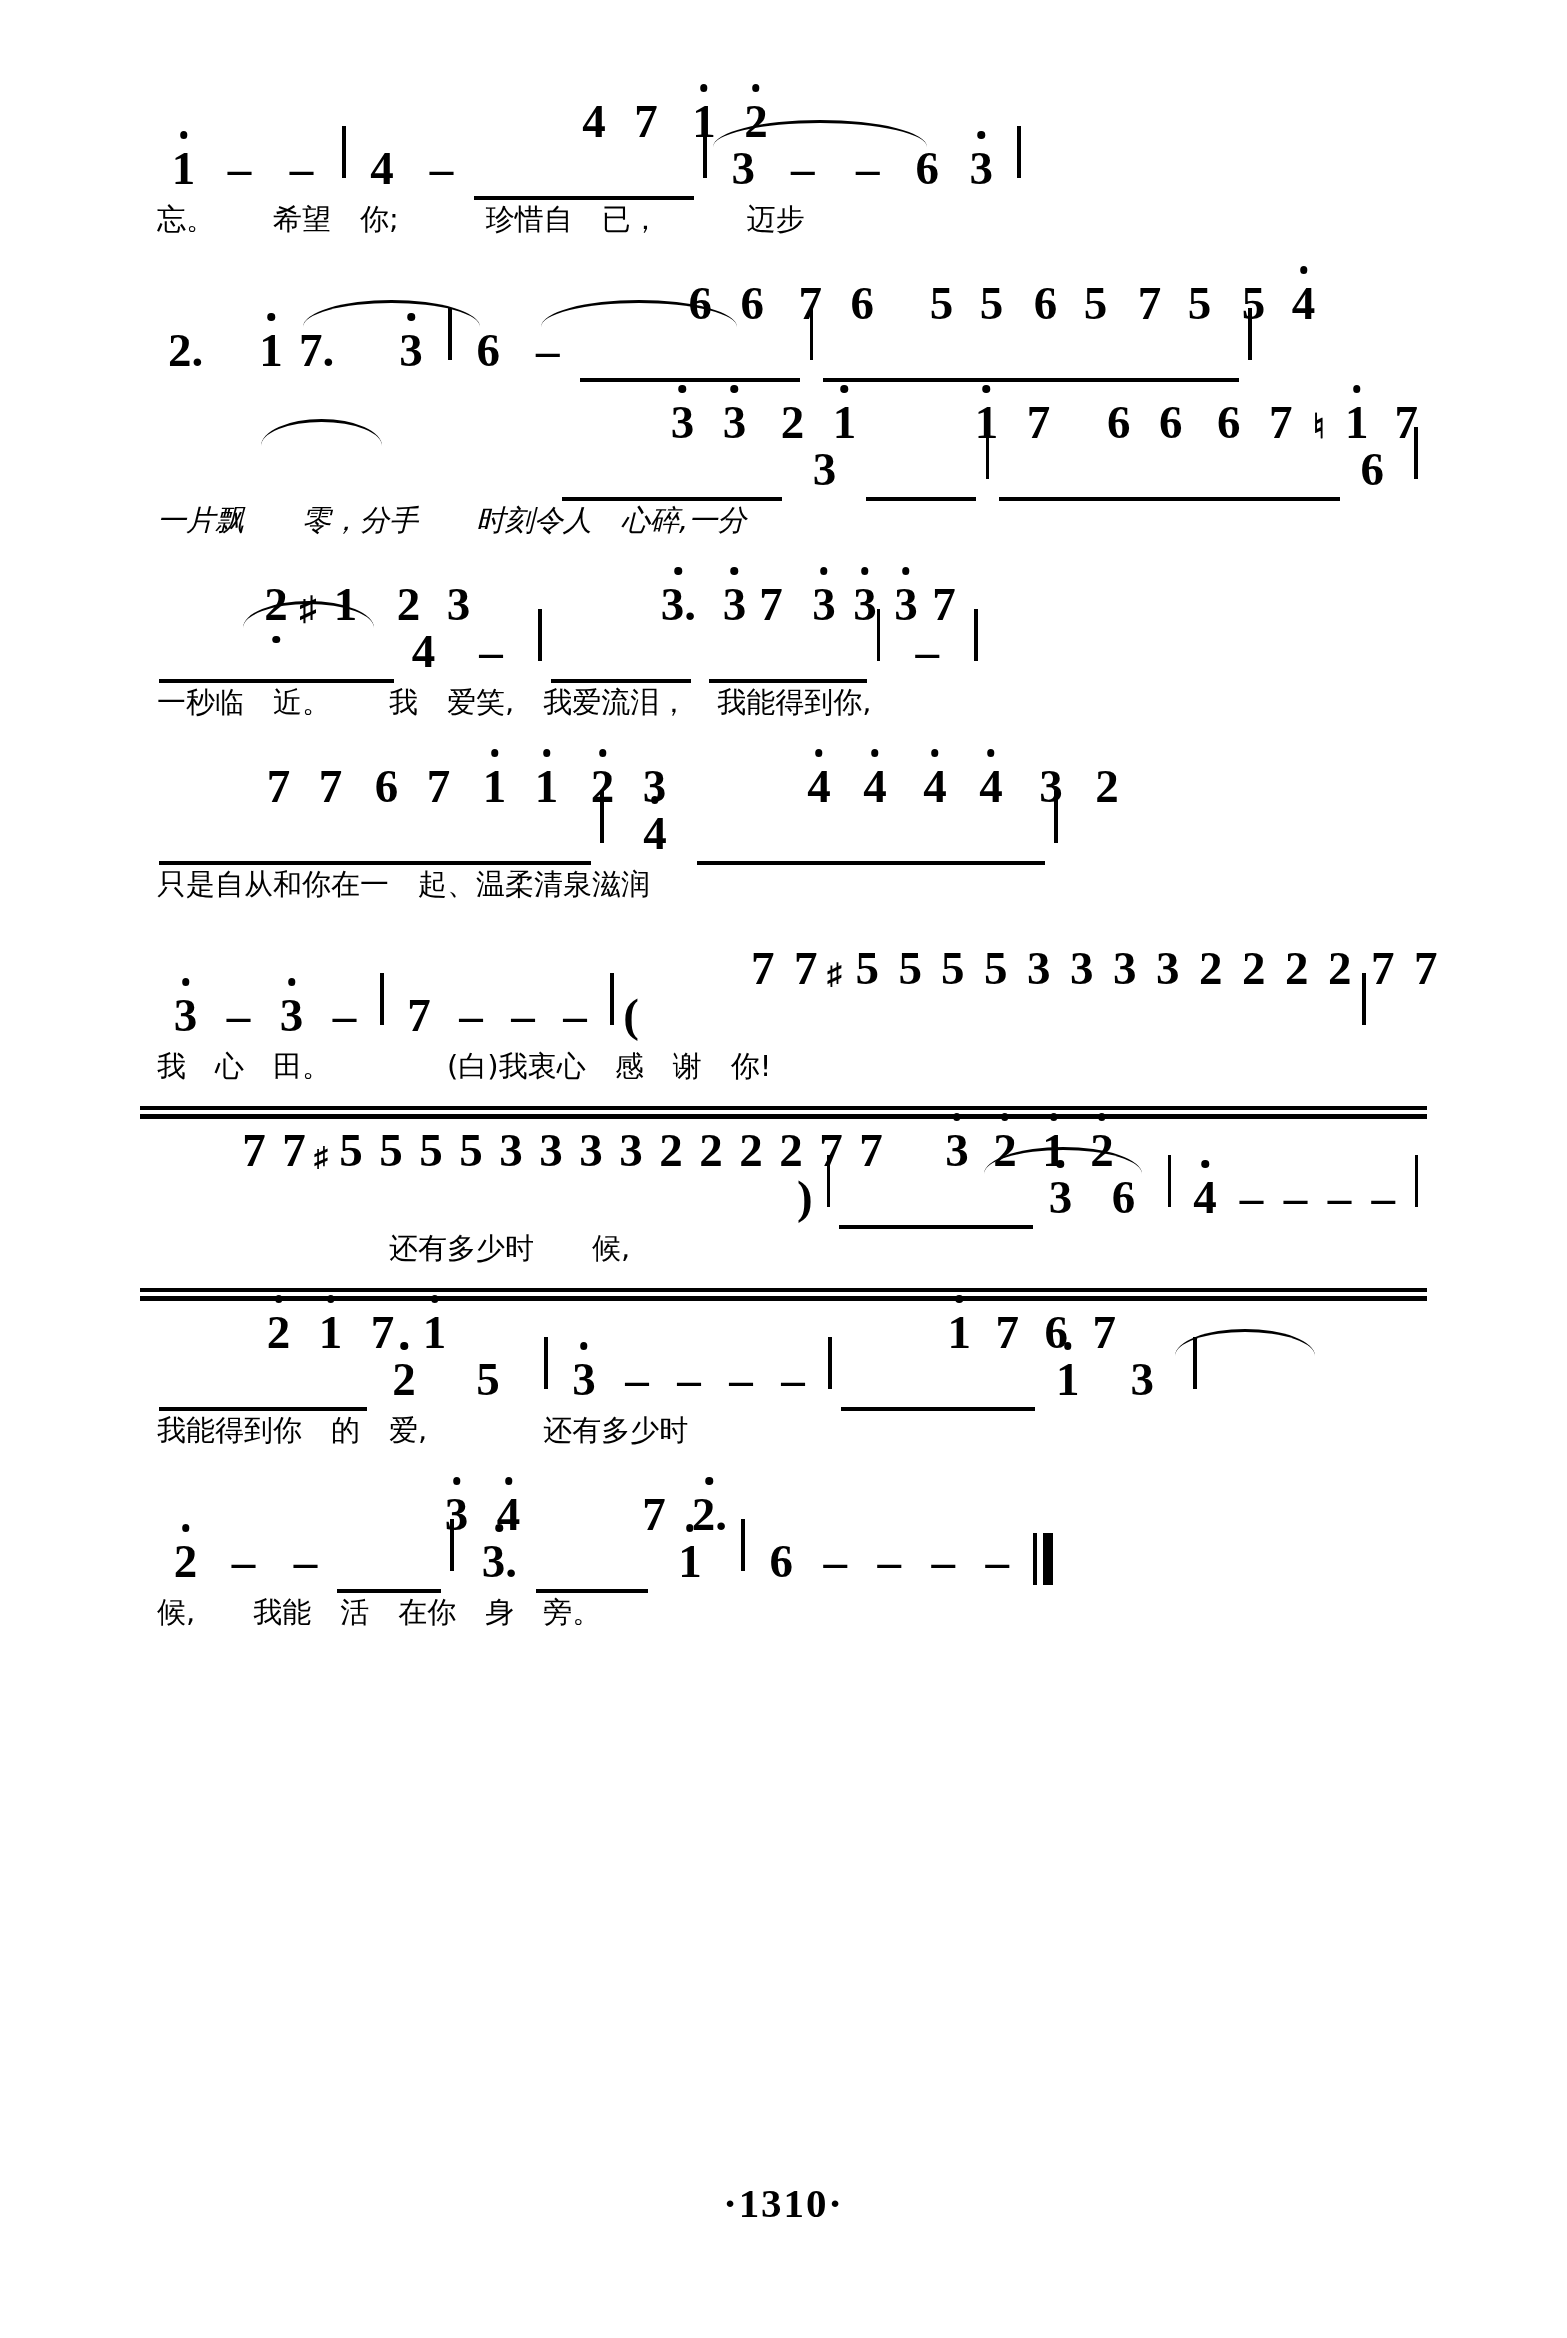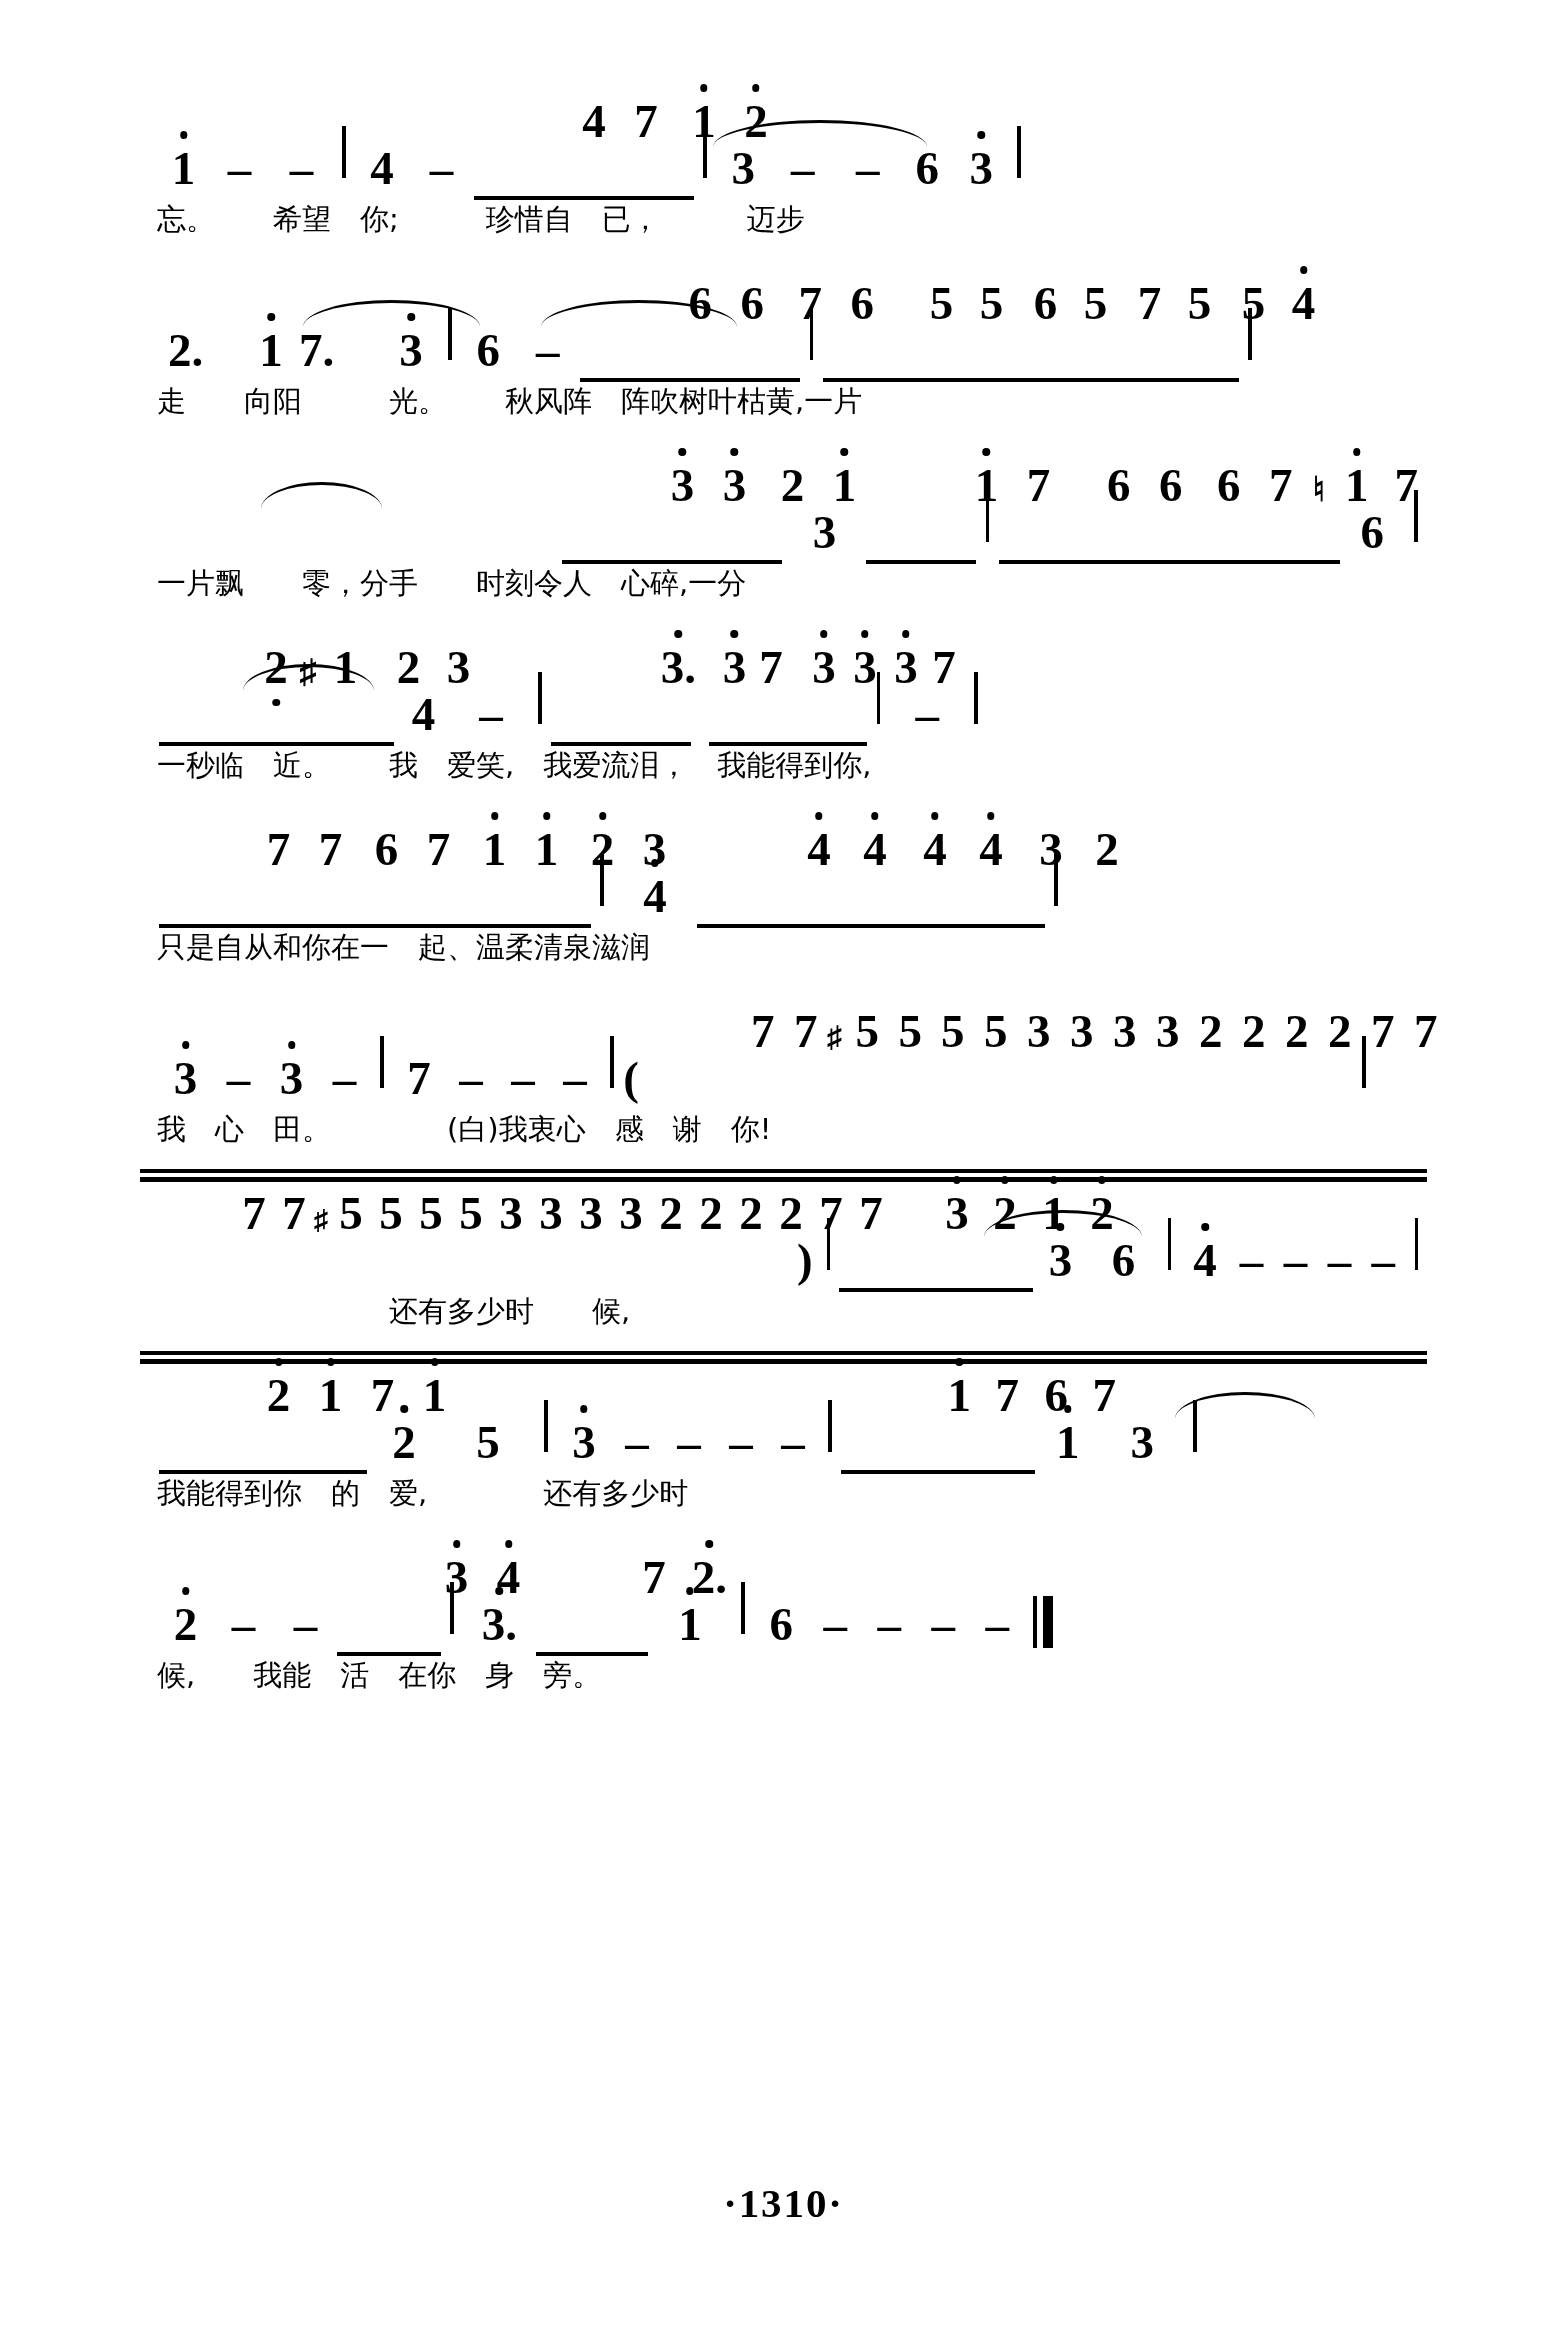--- a/index.html
+++ b/index.html
@@ -187,23 +187,20 @@
       <span class="u1 sp" style="width:104px;">
         <span class="note sp" style="width:50px;">7</span><span class="note sp" style="width:50px;">5</span>
       </span>
       <span class="u1 sp" style="width:104px;">
         <span class="note sp" style="width:50px;">5</span><span class="note dot-up sp" style="width:50px;">4</span>
       </span>
       <span class="bar"></span>
       <span class="slur" style="left:163px;top:5.6px;width:177px;"></span>
       <span class="slur" style="left:401px;top:5.6px;width:196px;"></span>
     </div>
-    <div class="lyric-row" style="padding-left:17px;">
-      <span>走　　向阳　　　光。　　秋风阵　阵吹树叶枯黄,一片</span>
-    </div>
   </div>
 
   <div class="system">
     <div class="notes-row" style="padding-left:18.6px;justify-content:flex-end;">
       <span class="u1 sp" style="width:110px;">
         <span class="note dot-up sp" style="width:52px;">3</span><span class="note dot-up sp" style="width:52px;">3</span>
       </span>
       <span class="u1 sp" style="width:110px;">
         <span class="note sp" style="width:52px;">2</span><span class="note dot-up sp" style="width:52px;">1</span>
       </span>
@@ -218,21 +215,21 @@
       <span class="u1 sp" style="width:110px;">
         <span class="note sp" style="width:52px;">6</span><span class="note sp" style="width:52px;">7</span>
       </span>
       <span class="u1 sp" style="width:121px;">
         <span class="sp" style="width:20.5px;font-size:34px;">♮</span><span class="note dot-up sp" style="width:47px;">1</span><span class="note sp" style="width:52px;">7</span>
       </span>
       <span class="note sp" style="width:65px;">6</span>
       <span class="bar"></span>
       <span class="slur" style="left:121px;top:5.6px;width:121px;"></span>
     </div>
-    <div class="lyric-row" style="padding-left:17px;">
+    <div class="lyric-row" style="padding-left:17px;font-style:italic;">
       <span>一片飘　　零，分手　　时刻令人　心碎,一分</span>
     </div>
   </div>
 
   <div class="system">
     <div class="notes-row" style="padding-left:18.6px;">
       <span class="u1 sp" style="width:131px;">
         <span class="note dot-down sp" style="width:47px;">2</span><span class="sp" style="width:22.4px;font-size:34px;">♯</span><span class="note sp" style="width:47px;">1</span>
       </span>
       <span class="u1 sp" style="width:104px;">

